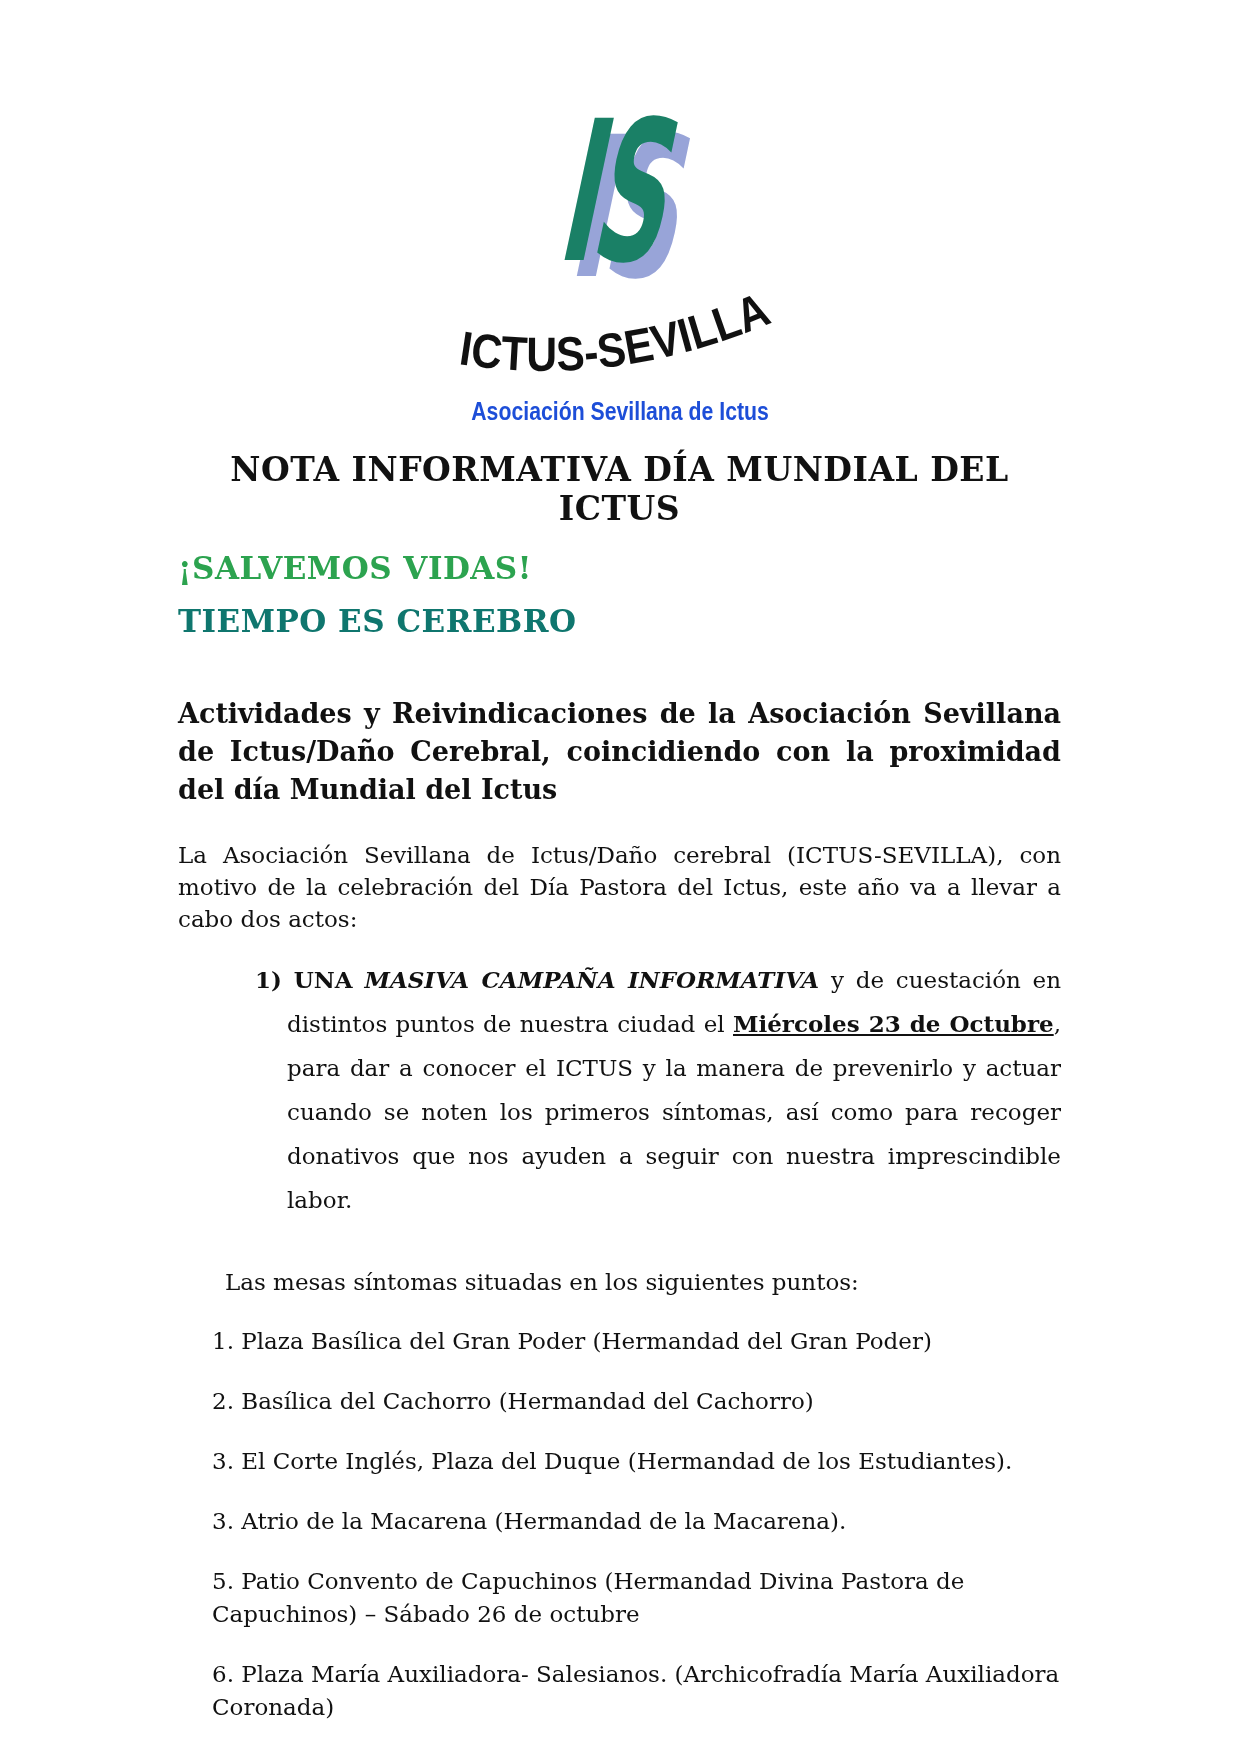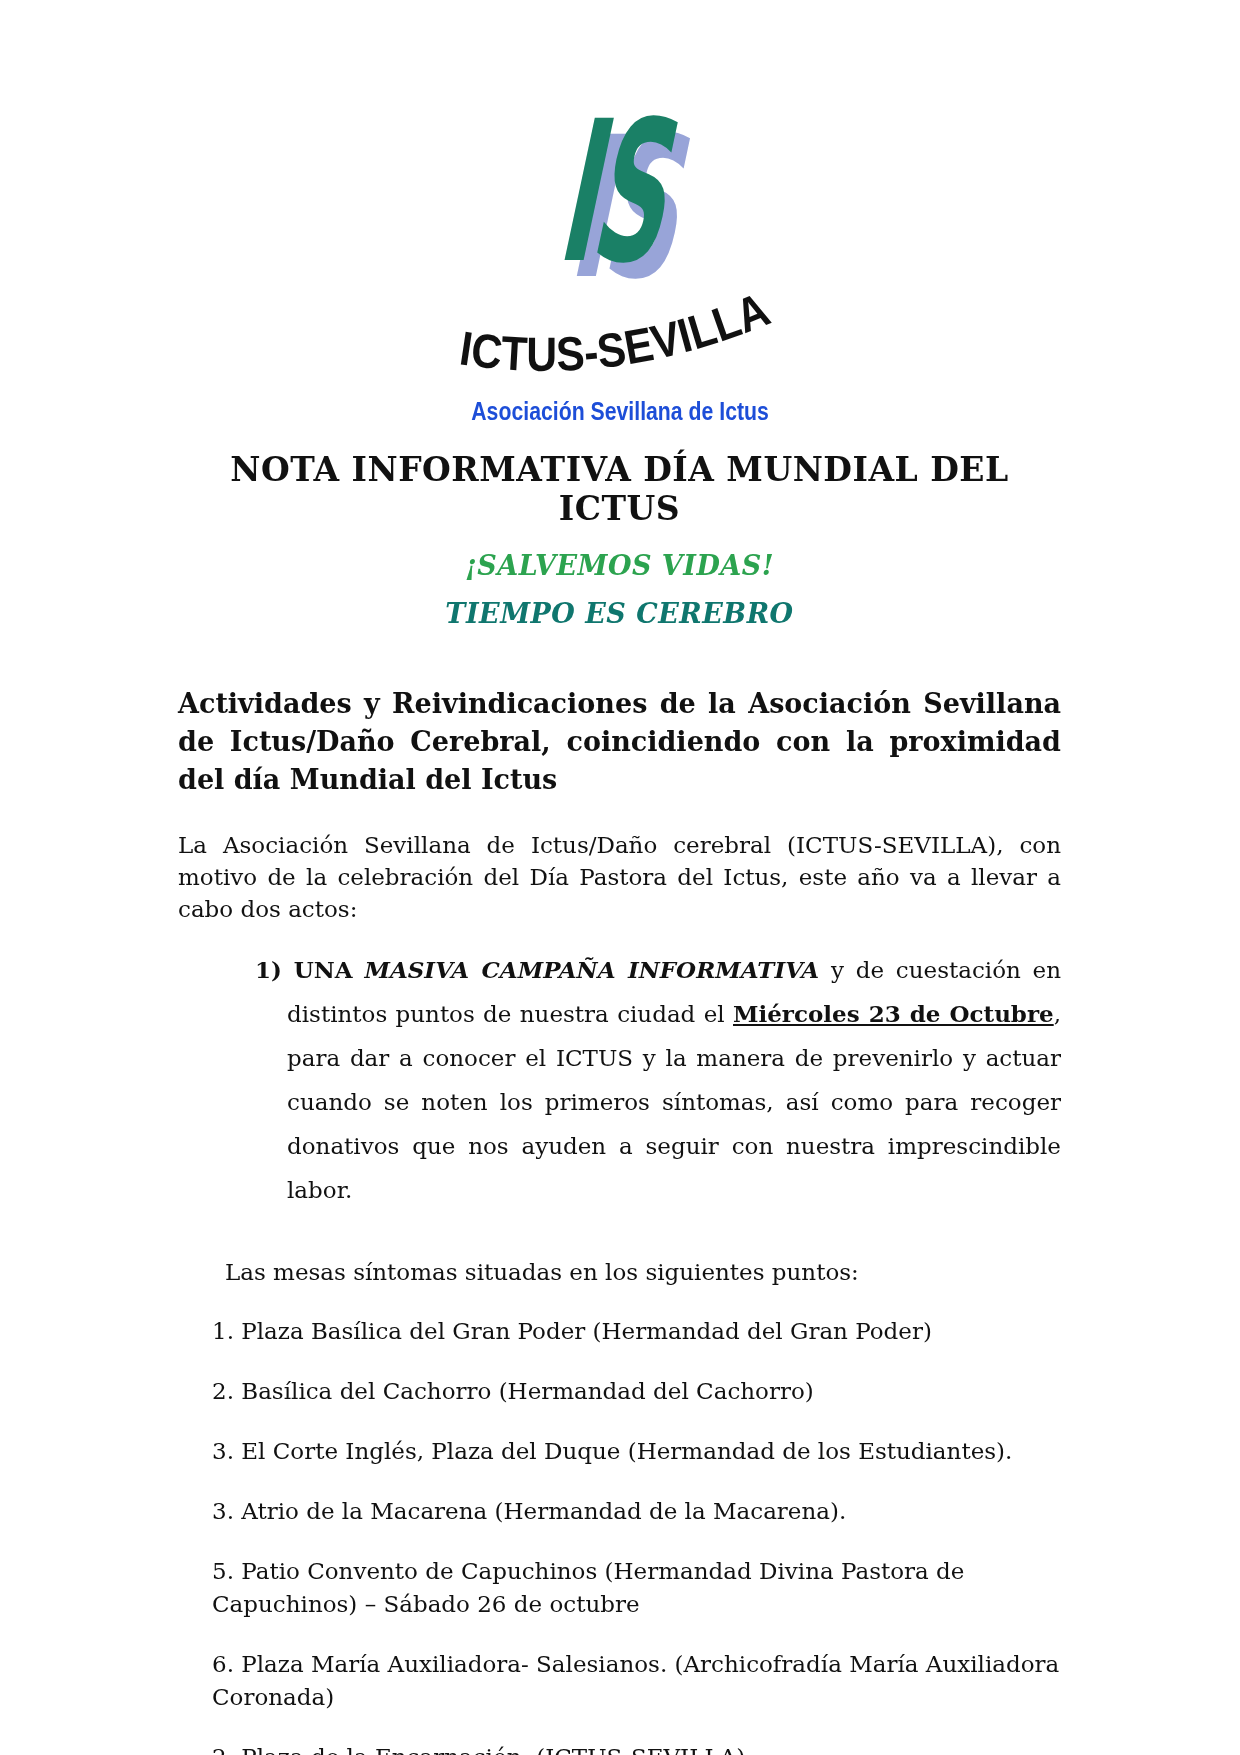--- a/index.html
+++ b/index.html
@@ -48,25 +48,23 @@
 
   
   .page-title {
     margin-top: 24px;
     text-align: center;
     font-weight: bold;
     font-size: 33px;
     letter-spacing: 0.5px;
   }
   .slogan {
-    text-align: center;
     font-weight: bold;
-    font-size: 27px;
+    font-size: 31px;
     letter-spacing: 0.5px;
-    font-style: italic;
   }
   .slogan-green  { margin-top: 22px; color: #2ca34f; }
   .slogan-orange { margin-top: 17px; color: #0f766e; }
 
   .section-heading {
     margin-top: 56px;
     font-weight: bold;
     font-size: 27px;
     line-height: 38px;
     text-align: justify;

